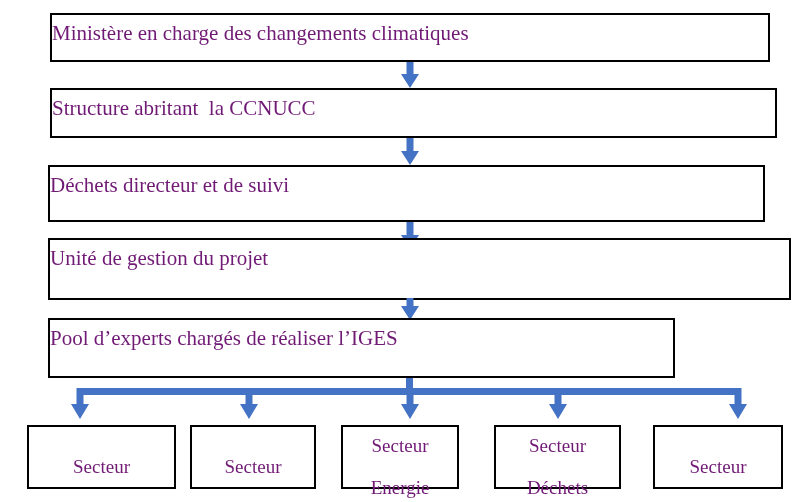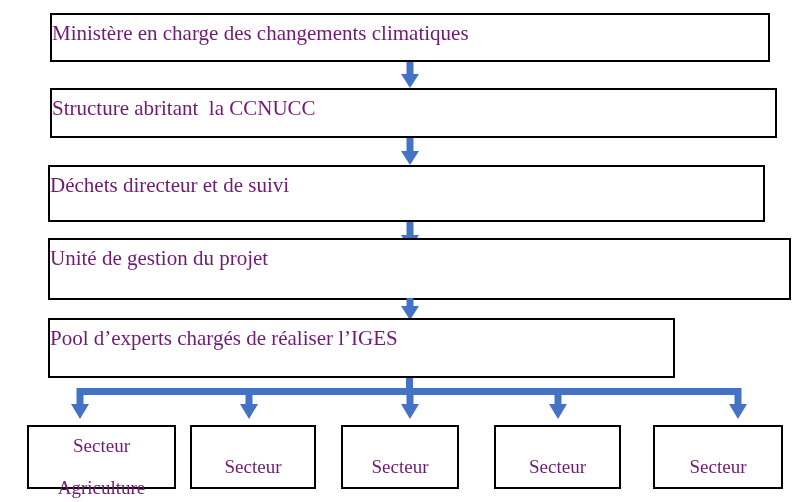--- a/index.html
+++ b/index.html
@@ -165,39 +165,40 @@
     <span class="head"></span>
   </div>
   <div class="bus-drop" style="left:728px; top:388px; width:20px; height:31px;">
     <span class="stem" style="height:16px;"></span>
     <span class="head"></span>
   </div>
 
   <div class="node leaf" style="left:27px; top:425px; width:149px; height:64px;">
     <span class="leaf-text">
       <span class="leaf-line">Secteur</span>
-      <span class="leaf-line">Agriculture</span>
     </span>
   </div>
 
   <div class="node leaf" style="left:190px; top:425px; width:126px; height:64px;">
     <span class="leaf-text">
       <span class="leaf-line">Secteur</span>
     </span>
   </div>
 
   <div class="node leaf" style="left:341px; top:425px; width:118px; height:64px;">
     <span class="leaf-text">
       <span class="leaf-line">Secteur</span>
+      <span class="leaf-line">Energie</span>
     </span>
   </div>
 
   <div class="node leaf" style="left:494px; top:425px; width:127px; height:64px;">
     <span class="leaf-text">
       <span class="leaf-line">Secteur</span>
+      <span class="leaf-line">Déchets</span>
     </span>
   </div>
 
   <div class="node leaf" style="left:653px; top:425px; width:130px; height:64px;">
     <span class="leaf-text">
       <span class="leaf-line">Secteur</span>
     </span>
   </div>
 
 </div>

